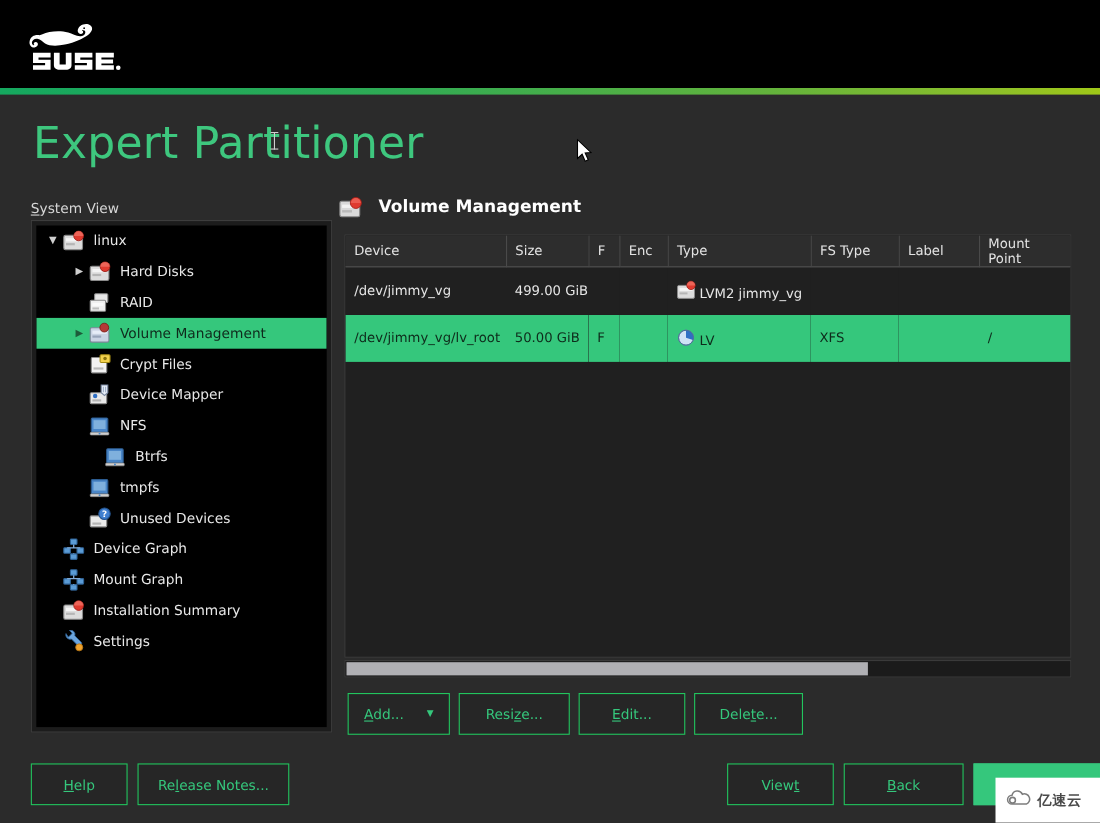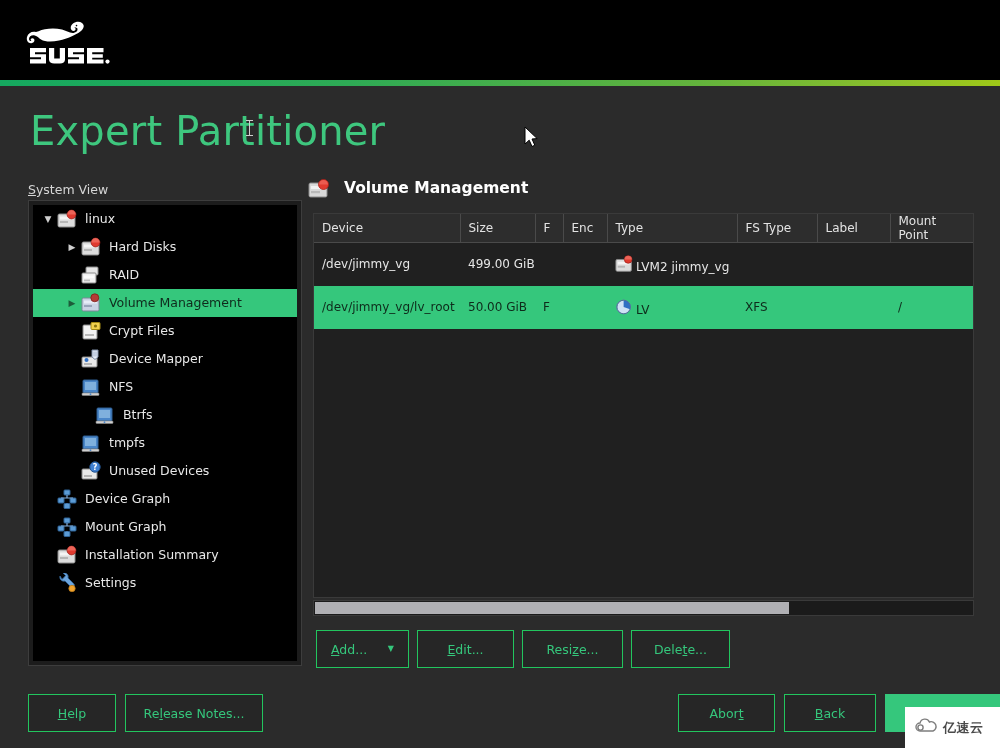--- a/index.html
+++ b/index.html
@@ -148,21 +148,21 @@
   #btn-edit { width: 97px; }
   #btn-resize { width: 101px; }
   #btn-delete { width: 99px; }
 
   .footer-left { position: absolute; left: 28px; top: 694px; display: flex; gap: 9px; }
   #btn-help { width: 88px; }
   #btn-relnotes { width: 138px; }
 
   .footer-right { position: absolute; right: 0px; top: 694px; display: flex; gap: 9px; }
   #btn-abort { width: 97px; }
-  #btn-back { width: 92px; }
+  #btn-back { width: 109px; }
   #btn-next {
     width: 115px;
     background: #35c77c;
     border: 1px solid #35c77c;
     color: #0d2d1c;
     margin-right: 0px;
   }
 
   
   .watermark {
@@ -498,43 +498,43 @@
 
   <div class="hscroll">
     <div class="thumb" style="width: 474px;"></div>
   </div>
 
   <div class="action-row">
     <div class="btn" id="btn-add">
       <span><span class="acc">A</span><span>dd...</span></span>
       <span class="caret">▼</span>
     </div>
+    <div class="btn" id="btn-resize">
+      <span><span>Resi</span><span class="acc">z</span><span>e...</span></span>
+    </div>
     <div class="btn" id="btn-edit">
       <span><span></span><span class="acc">E</span><span>dit...</span></span>
-    </div>
-    <div class="btn" id="btn-resize">
-      <span><span>Resi</span><span class="acc">z</span><span>e...</span></span>
     </div>
     <div class="btn" id="btn-delete">
       <span><span>Dele</span><span class="acc">t</span><span>e...</span></span>
     </div>
   </div>
 
   <div class="footer-left">
     <div class="btn" id="btn-help">
       <span><span class="acc">H</span><span>elp</span></span>
     </div>
     <div class="btn" id="btn-relnotes">
       <span><span>Re</span><span class="acc">l</span><span>ease Notes...</span></span>
     </div>
   </div>
 
   <div class="footer-right">
     <div class="btn" id="btn-abort">
-      <span><span>Abor</span><span class="acc">t</span><span></span></span>
+      <span><span>View</span><span class="acc">t</span><span></span></span>
     </div>
     <div class="btn" id="btn-back">
       <span><span class="acc">B</span><span>ack</span></span>
     </div>
     <div class="btn" id="btn-next">
       <span></span>
     </div>
   </div>
 
   <div class="watermark">

